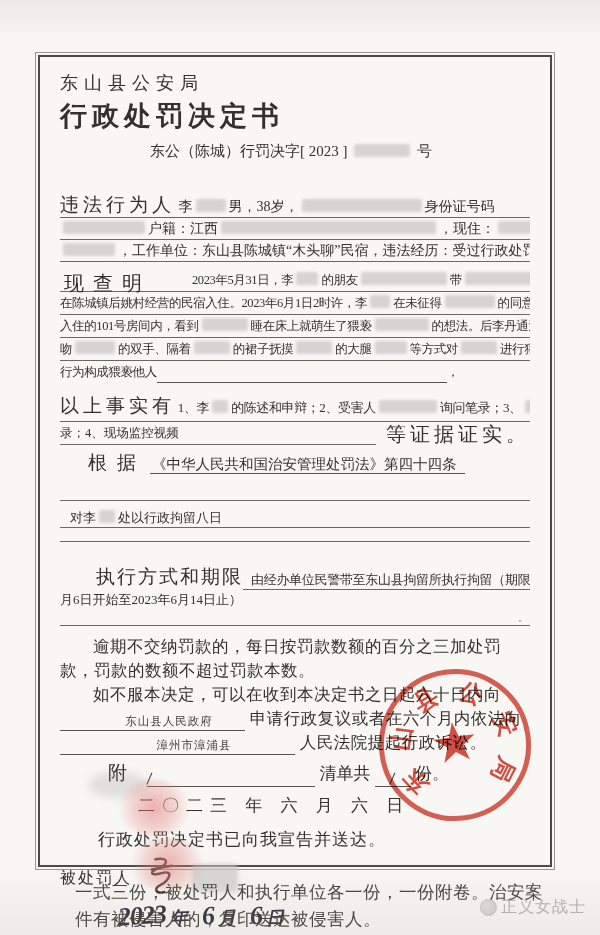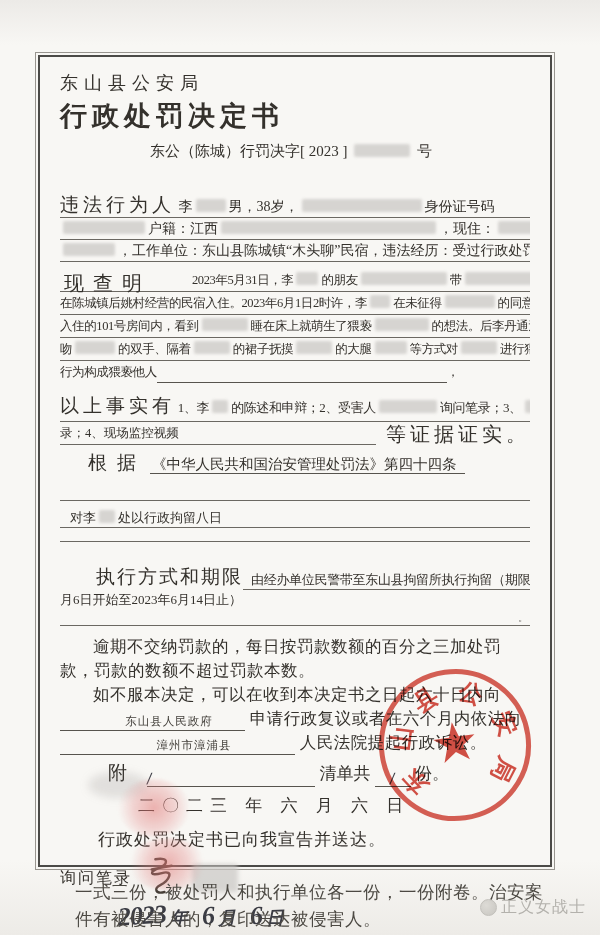--- a/index.html
+++ b/index.html
@@ -168,21 +168,21 @@
       <span class="att-line att-l1"><span class="hw">/</span></span>
       <span>清单共</span>
       <span class="att-line att-l2"><span class="hw">/</span></span>
       <span>份。</span>
     </div>
 
     <div class="issue-date">二〇二三 年 六 月 六 日</div>
     <div class="delivery">行政处罚决定书已向我宣告并送达。</div>
 
     <div class="sig-row">
-      <span>询问笔录</span>
+      <span>被处罚人</span>
       <span class="sig-scribble">
         <svg width="52" height="40" viewBox="0 0 52 40">
           <path d="M18 3 C33 1 30 9 21 12 C12 15 11 20 24 17 C37 14 31 25 22 29 C15 32 17 38 26 36 M14 13 L34 10" fill="none" stroke="#453e37" stroke-width="2.4" stroke-linecap="round"></path>
         </svg>
       </span>
       <span class="sig-blur"></span>
     </div>
 
     <div class="hwdate">
       <span class="hw hw-num">2023</span><span class="hw hw-unit">年</span>

